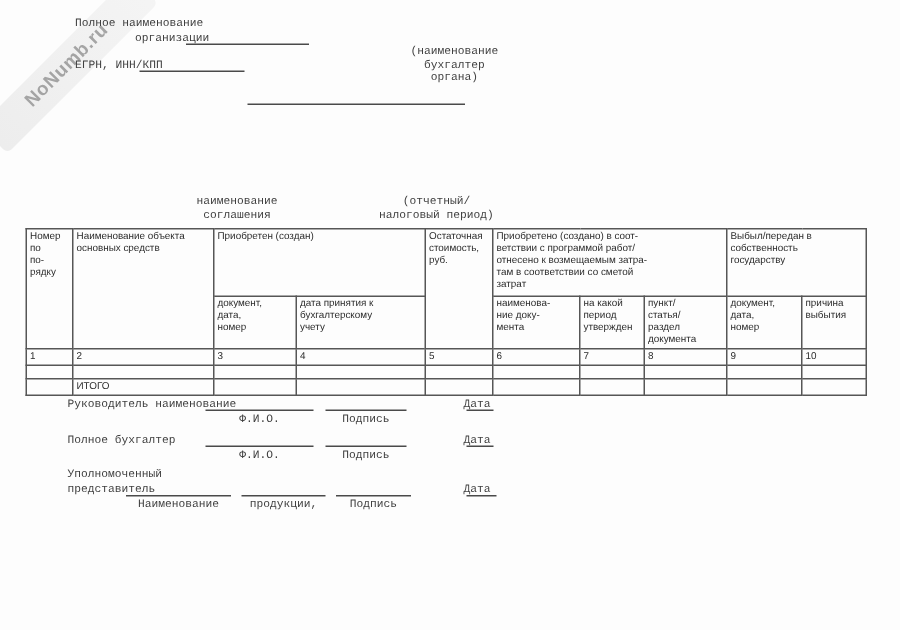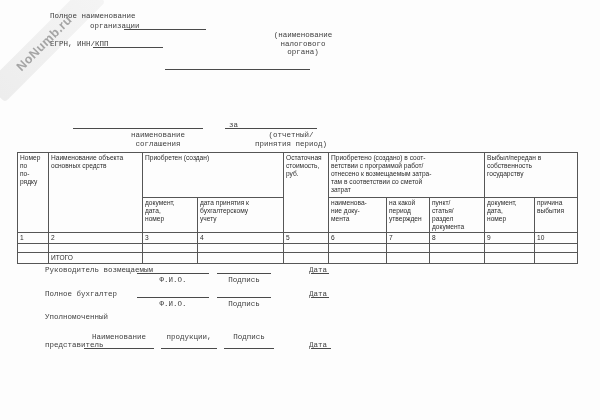--- a/index.html
+++ b/index.html
@@ -41,41 +41,36 @@
 
   <div class="abs mono" style="left:30px;top:12px;">Полное наименование</div>
 
   <div class="row" style="left:30px;top:22px;width:280px;margin-left:40px;">
     <span class="lab mono">организации</span>
     <span class="bl" style="left:54px;width:82px;"></span>
   </div>
 
 
   <div class="abs mono prelines center" style="left:248px;top:31px;width:70px;line-height:8.5px;">(наименование
-налогового
+бухгалтер
 органа)</div>
 
   <div class="row" style="left:30px;top:40px;width:200px;">
     <span class="lab mono">ЕГРН, ИНН/КПП</span>
     <span class="bl" style="left:63px;width:70px;"></span>
   </div>
 
   <div class="abs bl" style="left:165px;top:62px;width:145px;"></div>
 
 
-  <div class="row" style="left:73px;top:121px;width:250px;">
-    <span class="bl" style="left:0;width:130px;"></span>
-    <span class="dt mono" style="left:136px;">за</span>
-    <span class="bl" style="left:152px;width:92px;"></span>
-  </div>
 
   <div class="abs mono prelines center" style="left:73px;top:131px;width:130px;">наименование
 соглашения</div>
   <div class="abs mono prelines center" style="left:225px;top:131px;width:92px;">(отчетный/
-принятия период)</div>
+налоговый период)</div>
 
   <div class="abs" style="left:17px;top:152px;">
     <table class="reg">
       <colgroup>
         <col style="width:31px">
           <col style="width:94px">
           <col style="width:55px">
           <col style="width:86px">
         <col style="width:45px">
           <col style="width:58px">
@@ -162,41 +157,41 @@
         <td></td>
             <td></td>
         <td></td>
             <td></td>
       </tr>
     </tbody>
       </table>
   </div>
 
   <div class="row" style="left:25px;top:266px;width:340px;">
-    <span class="lab mono">Руководитель возмещаемым</span>
+    <span class="lab mono">Руководитель наименование</span>
     <span class="bl" style="left:112px;width:72px;"></span>
     <span class="bl" style="left:192px;width:54px;"></span>
     <span class="dt mono" style="left:264px;">Дата</span>
     <span class="bl" style="left:286px;width:18px;"></span>
   </div>
   <div class="sublab" style="left:137px;top:276px;width:72px;">Ф.И.О.</div>
   <div class="sublab" style="left:217px;top:276px;width:54px;">Подпись</div>
 
   <div class="row" style="left:25px;top:290px;width:340px;">
     <span class="lab mono">Полное бухгалтер</span>
     <span class="bl" style="left:112px;width:72px;"></span>
     <span class="bl" style="left:192px;width:54px;"></span>
     <span class="dt mono" style="left:264px;">Дата</span>
     <span class="bl" style="left:286px;width:18px;"></span>
   </div>
   <div class="sublab" style="left:137px;top:300px;width:72px;">Ф.И.О.</div>
   <div class="sublab" style="left:217px;top:300px;width:54px;">Подпись</div>
 
   <div class="abs mono" style="left:25px;top:313px;">Уполномоченный</div>
-  <div class="row" style="left:25px;top:323px;width:340px;margin-top:18px;">
+  <div class="row" style="left:25px;top:323px;width:340px;">
     <span class="lab mono">представитель</span>
     <span class="bl" style="left:59px;width:70px;"></span>
     <span class="bl" style="left:136px;width:56px;"></span>
     <span class="bl" style="left:199px;width:50px;"></span>
     <span class="dt mono" style="left:264px;">Дата</span>
     <span class="bl" style="left:286px;width:20px;"></span>
   </div>
   <div class="sublab" style="left:84px;top:333px;width:70px;">Наименование</div>
   <div class="sublab" style="left:161px;top:333px;width:56px;">продукции,</div>
   <div class="sublab" style="left:224px;top:333px;width:50px;">Подпись</div>

